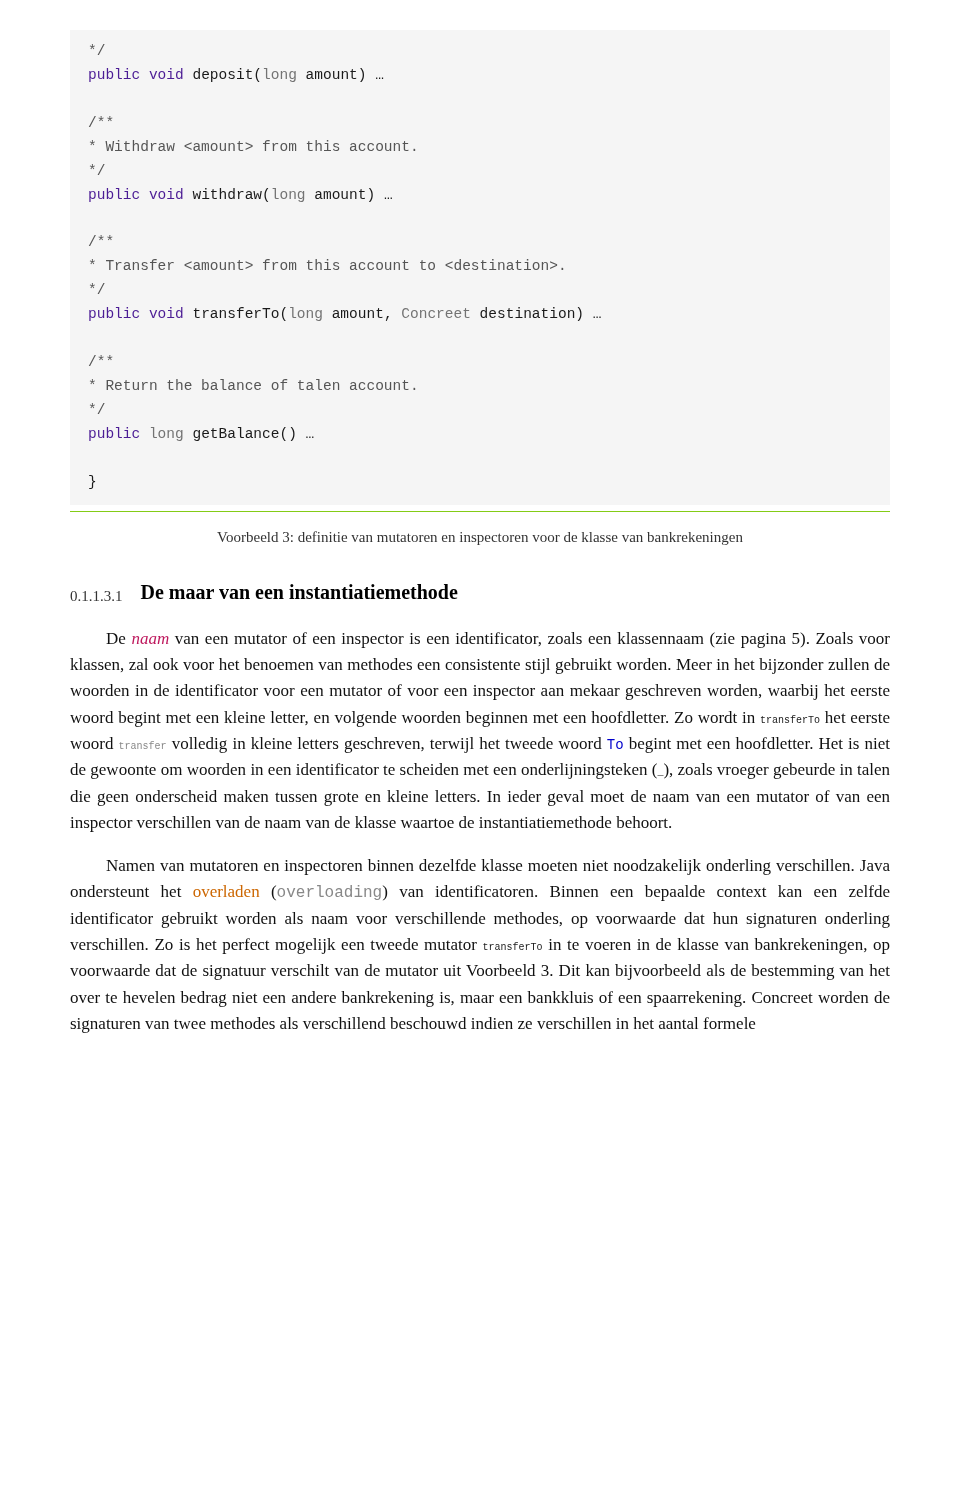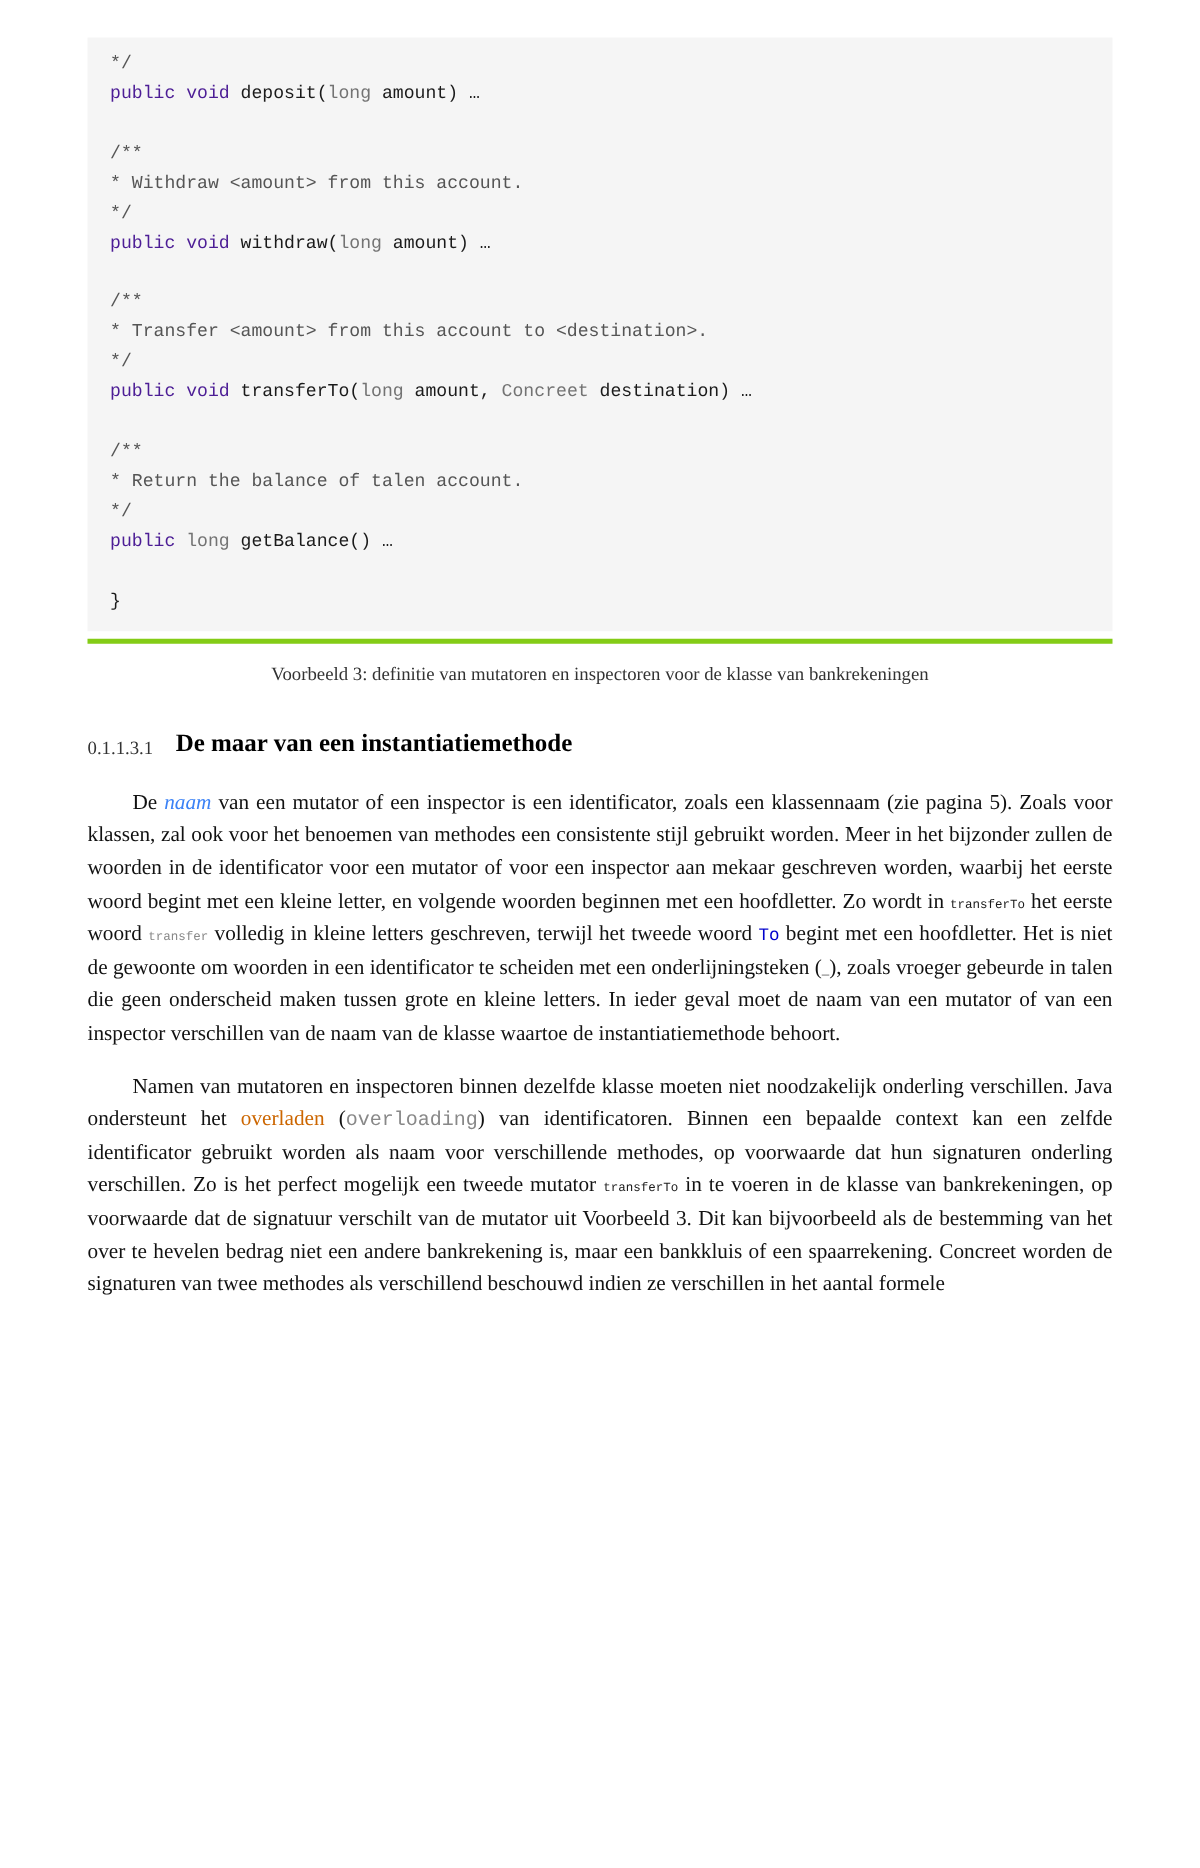--- a/index.html
+++ b/index.html
@@ -26,21 +26,21 @@
       color: #4c1d95;
       font-weight: normal;
     }
     .code-block .comment {
       color: #555555;
     }
     .code-block .type {
       color: #737373;
     }
     .divider-section {
-      border-top: 4px solid #84cc16;
+      border-top: 1px solid #84cc16;
       margin-top: 6px;
       padding-top: 6px;
       margin-bottom: 28px;
     }
     .caption {
       font-family: 'Times New Roman', Times, serif;
       font-size: 15px;
       color: #333;
       text-align: center;
       padding: 8px 0 0 0;
@@ -60,21 +60,21 @@
       color: #333;
       font-weight: normal;
     }
     .body-text {
       text-align: justify;
       margin-bottom: 16px;
       color: #111;
       hyphens: auto;
     }
     .body-text em {
-      color: #3b82f6;
+      color: #be185d;
       text-decoration: none;
     }
     .inline-code {
       font-family: 'Courier New', Courier, monospace;
       font-size: 10px;
       color: #1a1a1a;
       background: transparent;
       margin-top: 28px;
     }
     .inline-code-blue {

